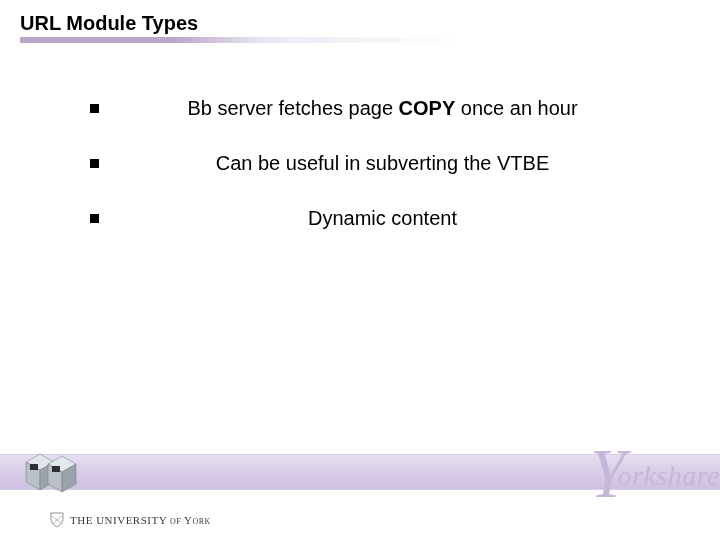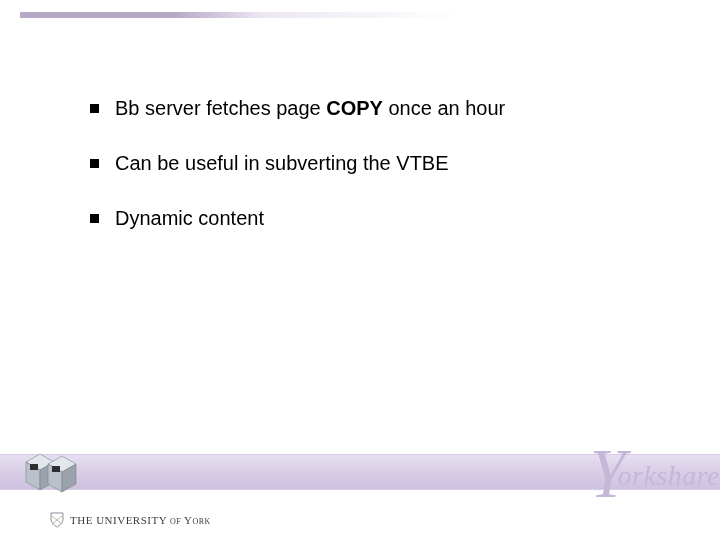--- a/index.html
+++ b/index.html
@@ -31,20 +31,21 @@
     background: linear-gradient(to right,
       #b7a8c8 0%, #b7a8c8 35%,
       #ece6f2 55%, #ffffff 100%);
     border-radius: 1px;
   }
   .content {
     position: absolute;
     top: 95px;
     left: 90px;
     width: 560px;
+    text-align: center;
   }
   .bullet-item {
     display: flex;
     align-items: flex-start;
     margin-bottom: 28px;
     font-size: 20px;
     line-height: 1.35;
   }
   .bullet-glyph {
     width: 9px;
@@ -134,20 +135,21 @@
     display: inline-block;
     transform: translateY(-4px);
     margin-left: -8px;
     letter-spacing: 0.5px;
   }
 </style>
 </head>
 <body>
 
 <div class="title-wrap">
+  <div class="title">URL Module Types</div>
   <div class="underline"></div>
 </div>
 
 <div class="content">
   <div class="bullet-item">
     <div class="bullet-glyph"></div>
     <div class="bullet-text"><span>Bb server fetches page </span><strong>COPY</strong><span> once an hour</span></div>
   </div>
   <div class="bullet-item">
     <div class="bullet-glyph"></div>

